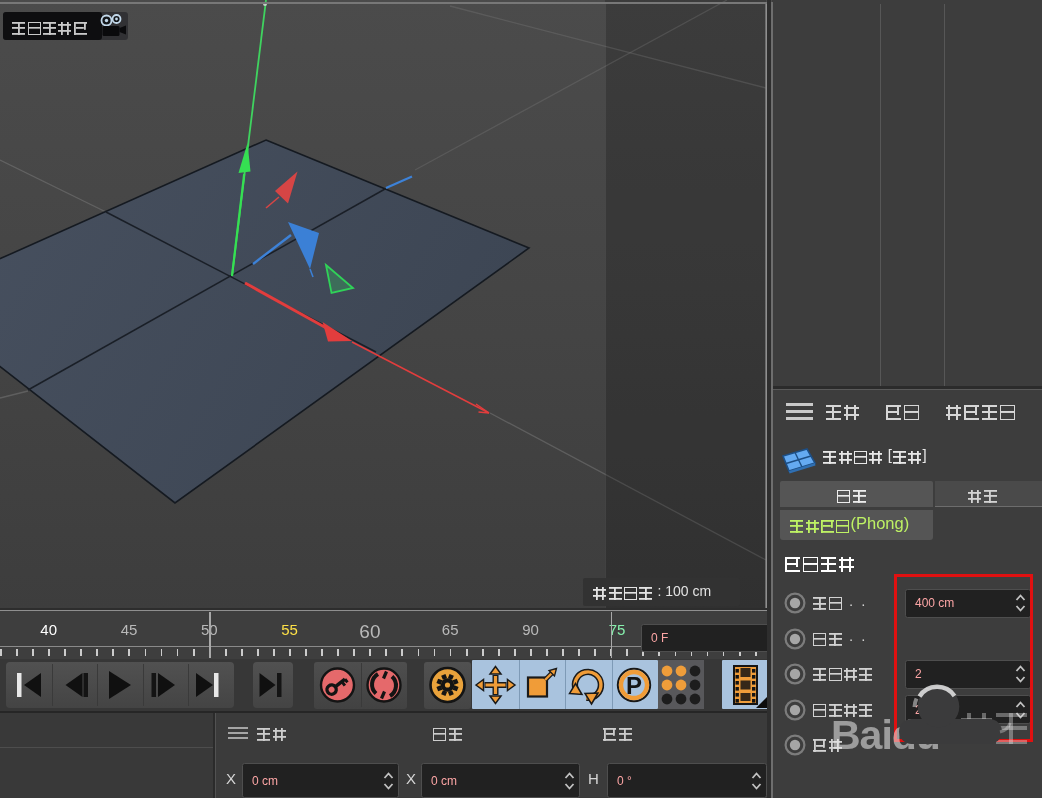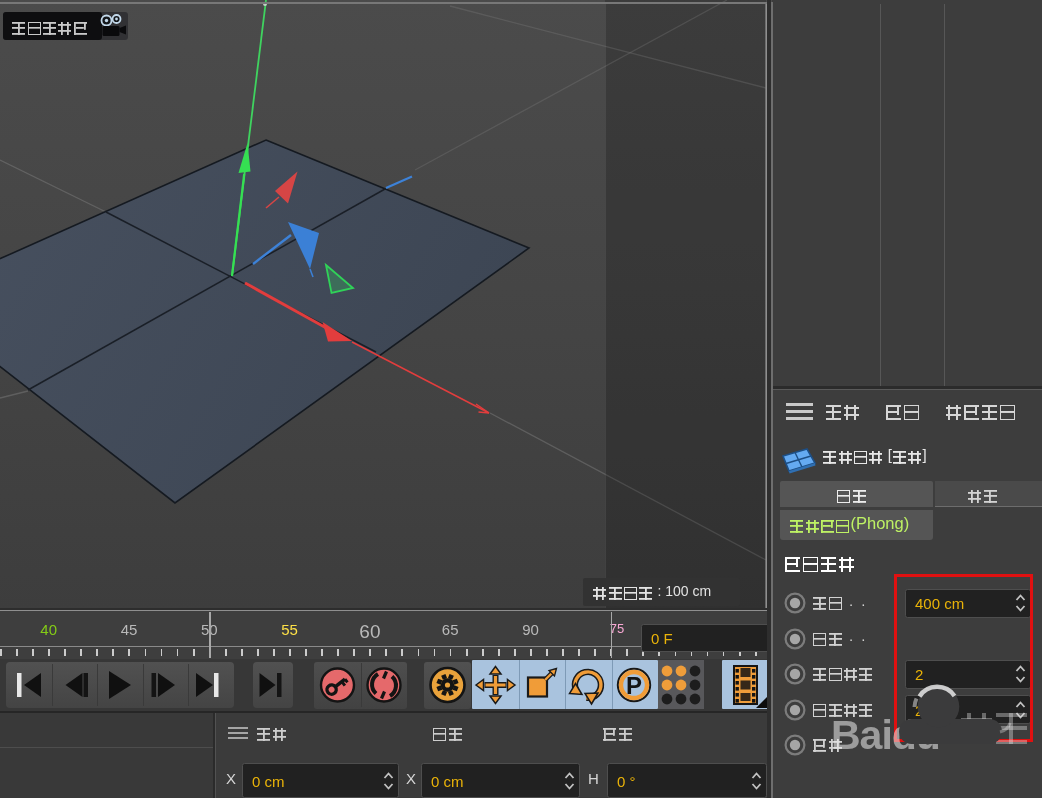--- a/index.html
+++ b/index.html
@@ -5,21 +5,21 @@
 body{font-family:"Liberation Sans",sans-serif;-webkit-font-smoothing:antialiased}
 #root{position:relative;width:1042px;height:798px;background:#3c3c3c}
 .abs{position:absolute}
 .g{display:inline-block;background-repeat:no-repeat;width:13px;height:13px;margin:0 1.2px;vertical-align:-1.5px}
 .gm{width:15px;height:15px;margin:0 1.5px;vertical-align:-2px}
 .g1{background-image:linear-gradient(currentColor,currentColor),linear-gradient(currentColor,currentColor),linear-gradient(currentColor,currentColor),linear-gradient(currentColor,currentColor);background-size:100% 14%,100% 14%,100% 14%,14% 100%;background-position:0 0,0 50%,0 100%,50% 0}
 .g2{border:1.7px solid currentColor;background-image:linear-gradient(currentColor,currentColor);background-size:100% 15%;background-position:0 45%}
 .g3{background-image:linear-gradient(currentColor,currentColor),linear-gradient(currentColor,currentColor),linear-gradient(currentColor,currentColor),linear-gradient(currentColor,currentColor);background-size:14% 100%,14% 100%,100% 14%,100% 14%;background-position:22% 0,78% 0,0 18%,0 72%}
 .g4{background-image:linear-gradient(currentColor,currentColor),linear-gradient(currentColor,currentColor),linear-gradient(currentColor,currentColor),linear-gradient(currentColor,currentColor),linear-gradient(currentColor,currentColor);background-size:14% 100%,100% 14%,100% 14%,14% 60%,60% 14%;background-position:4% 0,0 0,0 100%,88% 18%,48% 50%}
 .lbl{color:#cdcdcd;font-size:14px}
-.spinbox{position:absolute;background:#212121;border:1px solid #4e4e4e;border-radius:2.5px;color:#eab308;font-size:15px}
+.spinbox{position:absolute;background:#212121;border:1px solid #4e4e4e;border-radius:2.5px;color:#fca5a5;font-size:12px}
 .spinbox .tx{position:absolute;left:9px;top:50%;transform:translateY(-50%);white-space:nowrap}
 .chev{position:absolute;right:3px;top:50%;transform:translateY(-50%)}
 </style></head><body>
 <div id="root">
     <svg class="abs" style="left:0;top:0" width="772" height="612" viewBox="0 0 772 612">
       <defs>
         <linearGradient id="vbg" x1="0" y1="0" x2="0" y2="1">
           <stop offset="0" stop-color="#4b4b4b"></stop>
           <stop offset="0.55" stop-color="#444444"></stop>
           <stop offset="1" stop-color="#3d3d3d"></stop>
@@ -68,28 +68,28 @@
       <circle cx="16.5" cy="6" r="4" fill="#14171b" stroke="#c2d8ea" stroke-width="1.8"></circle>
       <circle cx="16.5" cy="6" r="1.4" fill="#c2d8ea"></circle>
       <rect x="2.5" y="13" width="17" height="10" rx="1.5" fill="#0a0a0c"></rect>
       <polygon points="19.5,15 26,12.5 26,21.5 19.5,19" fill="#0a0a0c"></polygon>
     </svg>
     <div class="abs" style="left:583px;top:578px;width:157px;height:28px;background:#323232;border-radius:2px"></div>
     <div class="abs" style="left:592px;top:585px;color:#e3e3e3;font-size:14px"><i class="g g3"></i><i class="g g1"></i><i class="g g2"></i><i class="g g1"></i> <span style="position:relative;top:-2.5px">: 100 cm</span></div>
     <div class="abs" style="left:0;top:607.5px;width:771px;height:2px;background:#2d2d2d"></div>
     <div class="abs" style="left:0;top:609.5px;width:771px;height:1.5px;background:#8f8f8f"></div>
     <div class="abs" style="left:0;top:611px;width:771px;height:48px;background:#3e3e3e"></div>
-    <div class="abs" style="left:48.7px;top:621px;transform:translateX(-50%);color:#84cc16;font-size:15px">40</div>
+    <div class="abs" style="left:48.7px;top:621px;transform:translateX(-50%);color:#ffffff;font-size:15px">40</div>
     <div class="abs" style="left:129.0px;top:621px;transform:translateX(-50%);color:#b9b9b9;font-size:15px">45</div>
     <div class="abs" style="left:209.3px;top:621px;transform:translateX(-50%);color:#b9b9b9;font-size:15px">50</div>
     <div class="abs" style="left:289.6px;top:621px;transform:translateX(-50%);color:#fde047;font-size:15px">55</div>
     <div class="abs" style="left:369.9px;top:621px;transform:translateX(-50%);color:#b9b9b9;font-size:19px">60</div>
     <div class="abs" style="left:450.2px;top:621px;transform:translateX(-50%);color:#b9b9b9;font-size:15px">65</div>
     <div class="abs" style="left:530.5px;top:621px;transform:translateX(-50%);color:#b9b9b9;font-size:15px">90</div>
-    <div class="abs" style="left:617px;top:621px;transform:translateX(-50%);color:#f9a8d4;font-size:13px">75</div>
+    <div class="abs" style="left:617px;top:621px;transform:translateX(-50%);color:#86efac;font-size:15px">75</div>
     <div class="abs" style="left:0;top:646px;width:771px;height:1px;background:#8a8a8a"></div>
     <div class="abs" style="left:0;top:648.5px;width:771px;height:7px;background-image:repeating-linear-gradient(90deg,#cccccc 0px,#cccccc 1.8px,transparent 1.8px,transparent 16.06px)"></div>
     <div class="abs" style="left:209.3px;top:612px;width:1.6px;height:46px;background:#a9a9a9"></div>
     <div class="abs" style="left:610.8px;top:612px;width:1.6px;height:46px;background:#a9a9a9"></div>
     <div class="spinbox" style="left:641px;top:624px;width:142px;height:28px">
       <span class="tx">0 F</span>
       <svg class="chev" width="13" height="24" viewBox="0 0 13 24">
         <path d="M2.5 9 L6.5 4.5 L10.5 9" fill="none" stroke="#c2c2c2" stroke-width="1.8"></path>
         <path d="M2.5 15 L6.5 19.5 L10.5 15" fill="none" stroke="#c2c2c2" stroke-width="1.8"></path>
       </svg>

